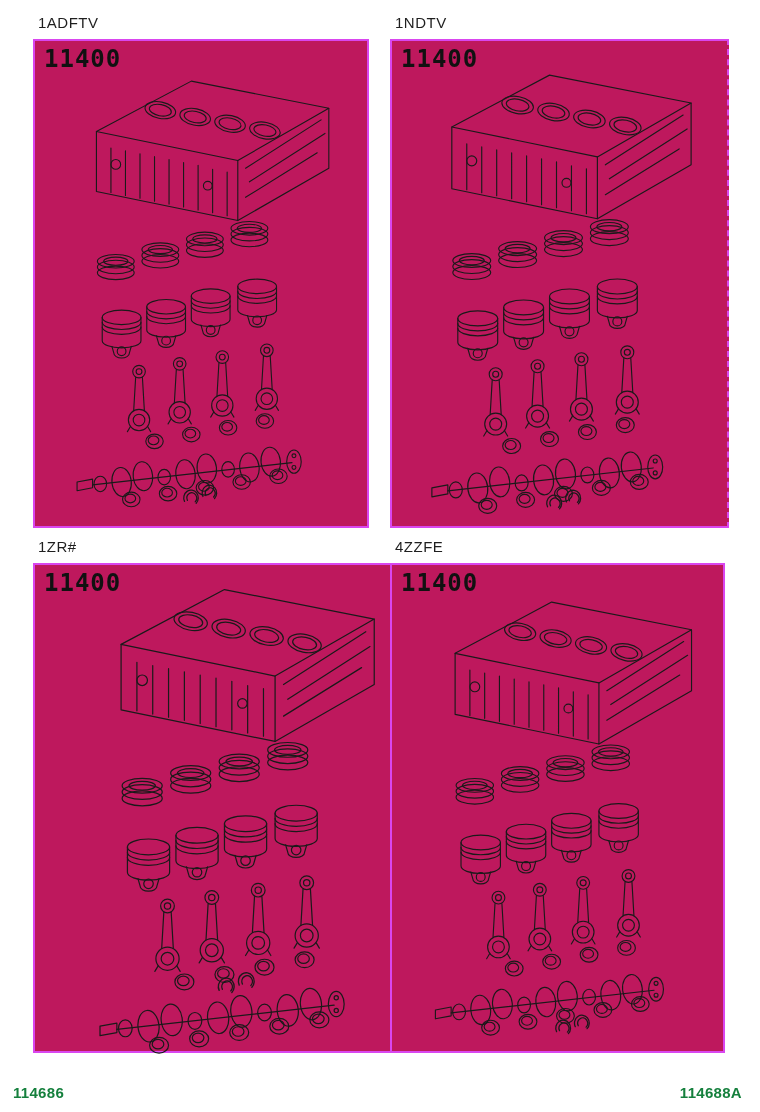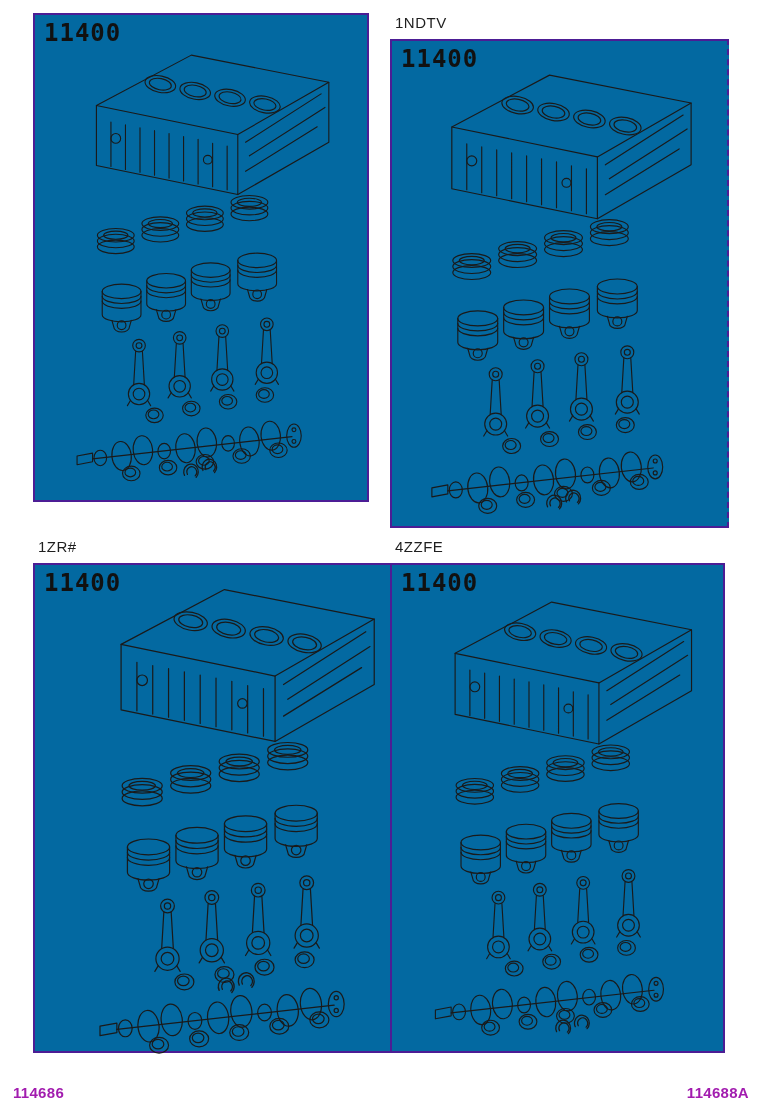--- a/index.html
+++ b/index.html
@@ -6,46 +6,46 @@
   body{
     width:760px;height:1112px;position:relative;background:#ffffff;
     font-family:"Liberation Sans", sans-serif;color:#1b1b1b;overflow:hidden;
   }
   .panel{position:absolute;}
   .engine-code{
     font-size:15px;line-height:20px;letter-spacing:.5px;color:#1f1f1f;
     margin:0 0 6px 5px;height:20px;
   }
   .figure-box{
-    position:relative;border:2px solid #4c1d95;background:#0369a1;box-sizing:border-box;
+    position:relative;border:2px solid #d946ef;background:#be185d;box-sizing:border-box;
   }
   .part-number{
     position:absolute;left:9px;top:4px;z-index:2;
     font-family:"DejaVu Sans Mono", monospace;font-weight:700;
     font-size:24px;letter-spacing:1px;color:#111;
   }
   .figure-box > svg.art{
     position:absolute;left:0;top:0;width:100%;height:100%;
   }
   #panel-1{left:33px;top:13px;width:336px;}
   #panel-2{left:390px;top:13px;width:339px;}
   #panel-3{left:33px;top:537px;width:404px;}
   #panel-4{left:390px;top:537px;width:335px;}
   #panel-1 .figure-box,#panel-2 .figure-box{height:489px;}
   #panel-3 .figure-box,#panel-4 .figure-box{height:490px;}
   #panel-2 .figure-box{border-right-style:dashed;}
   #panel-1 svg.art{transform:scale(.98);}
   #panel-3 svg.art{transform:translateY(2px) scale(1.02);}
   #panel-4 svg.art{transform:translateX(4px);}
   .footer-code{
-    position:absolute;top:1084px;font-size:15px;font-weight:700;color:#a21caf;
+    position:absolute;top:1084px;font-size:15px;font-weight:700;color:#15803d;
     letter-spacing:.3px;
   }
   #footer-left{left:13px;}
-  #footer-right{right:11px;}
+  #footer-right{right:18px;}
   #svg-defs{position:absolute;width:0;height:0;overflow:hidden;}
 </style>
 </head>
 <body>
 
 <svg id="svg-defs" aria-hidden="true">
   <defs>
     <g id="engine-kit-shape" stroke="#1a1a1a" fill="none" stroke-width="1.15" stroke-linecap="round" stroke-linejoin="round">
 
       <g>
@@ -222,20 +222,21 @@
     <g id="thrust-washers-shape" stroke="#1a1a1a" fill="none" stroke-width="1.3" stroke-linecap="round">
       <path d="M1,10 a7.5,8 0 1 1 12,2"></path>
       <path d="M4,9 a5,5.5 0 1 1 8,1.5"></path>
       <path d="M20,5 a7.5,8 0 1 1 12,2"></path>
       <path d="M23,4 a5,5.5 0 1 1 8,1.5"></path>
     </g>
   </defs>
 </svg>
 
 <section class="panel" id="panel-1">
+  <div class="engine-code">1ADFTV</div>
   <div class="figure-box">
     <span class="part-number">11400</span>
     <svg class="art" viewBox="0 0 336 470">
       <use href="#engine-kit-shape"></use>
       <use href="#thrust-washers-shape" transform="translate(150,450)"></use>
     </svg>
   </div>
 </section>
 
 <section class="panel" id="panel-2">

